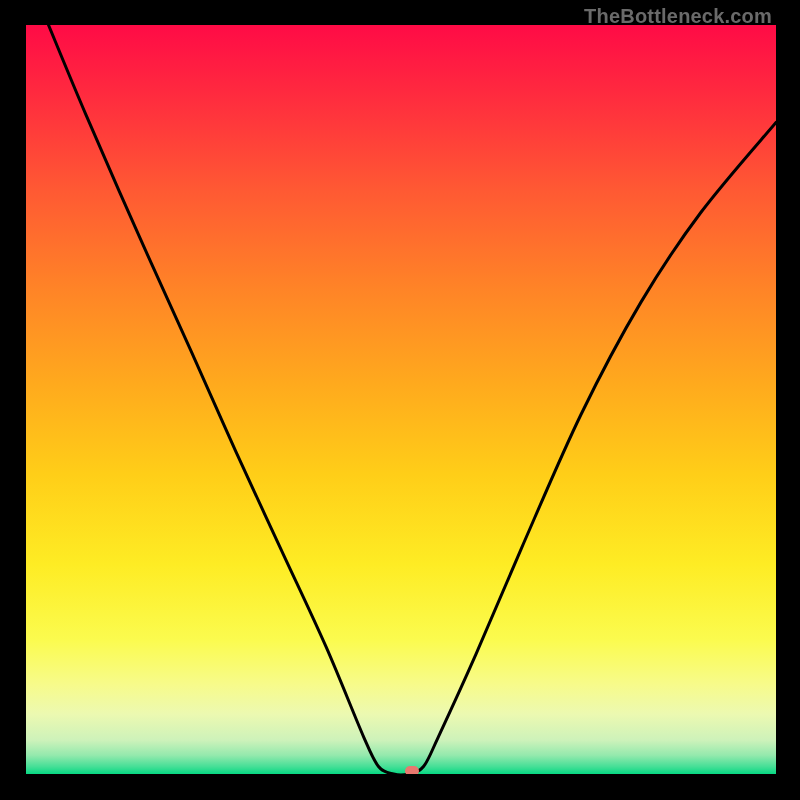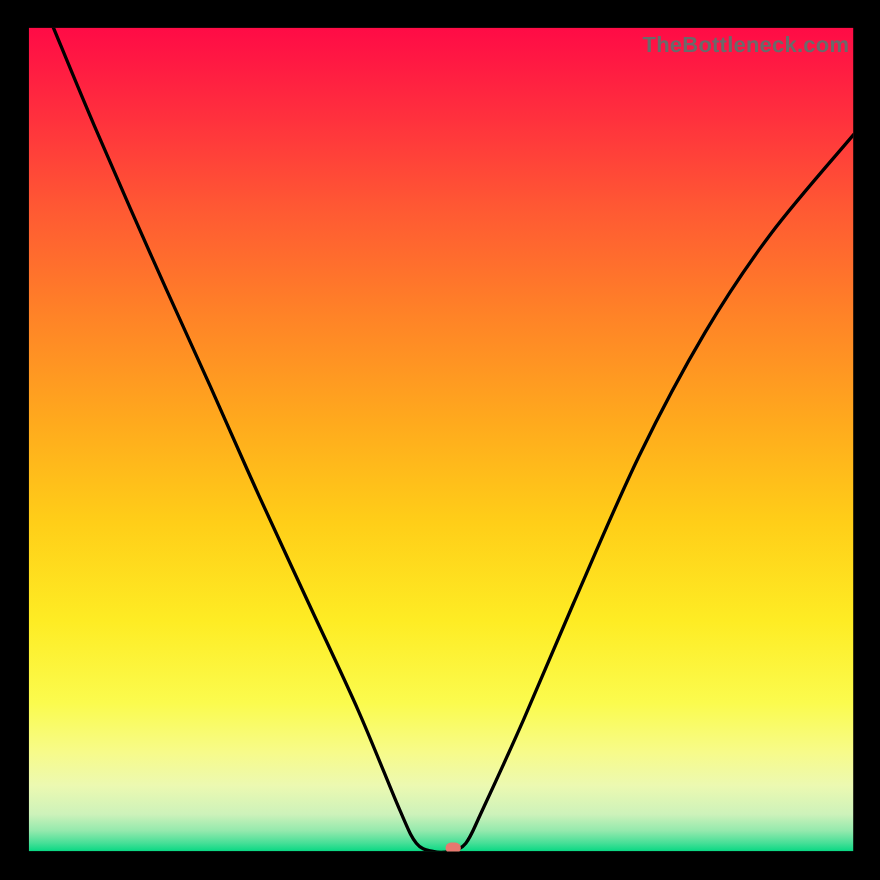--- a/index.html
+++ b/index.html
@@ -42,21 +42,20 @@
   }
   .watermark {
     position: absolute;
     top: 5px;
     right: 28px;
     font-family: Arial, Helvetica, sans-serif;
     font-size: 20px;
     font-weight: 600;
     color: #6a6a6a;
     letter-spacing: 0.2px;
-    margin-top: 25px;
   }
   .marker {
     position: absolute;
     width: 14px;
     height: 10px;
     border-radius: 5px;
     background: #e8786f;
     transform: translate(-50%, -50%);
   }
 </style>

